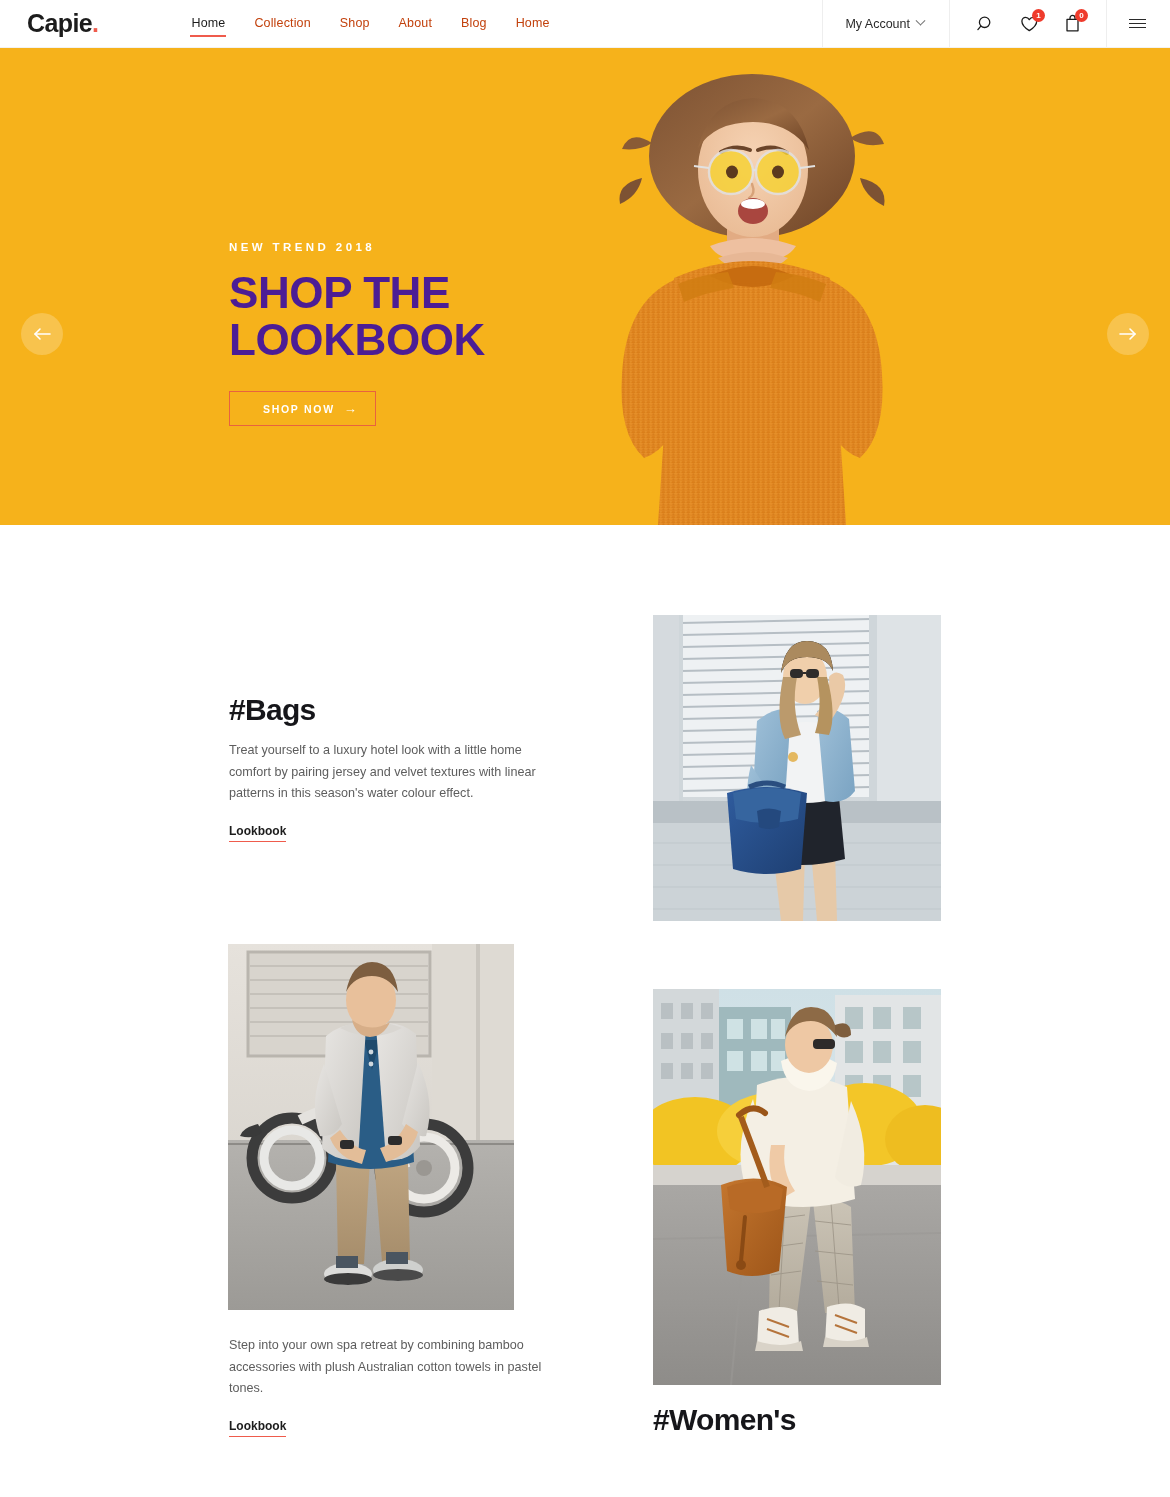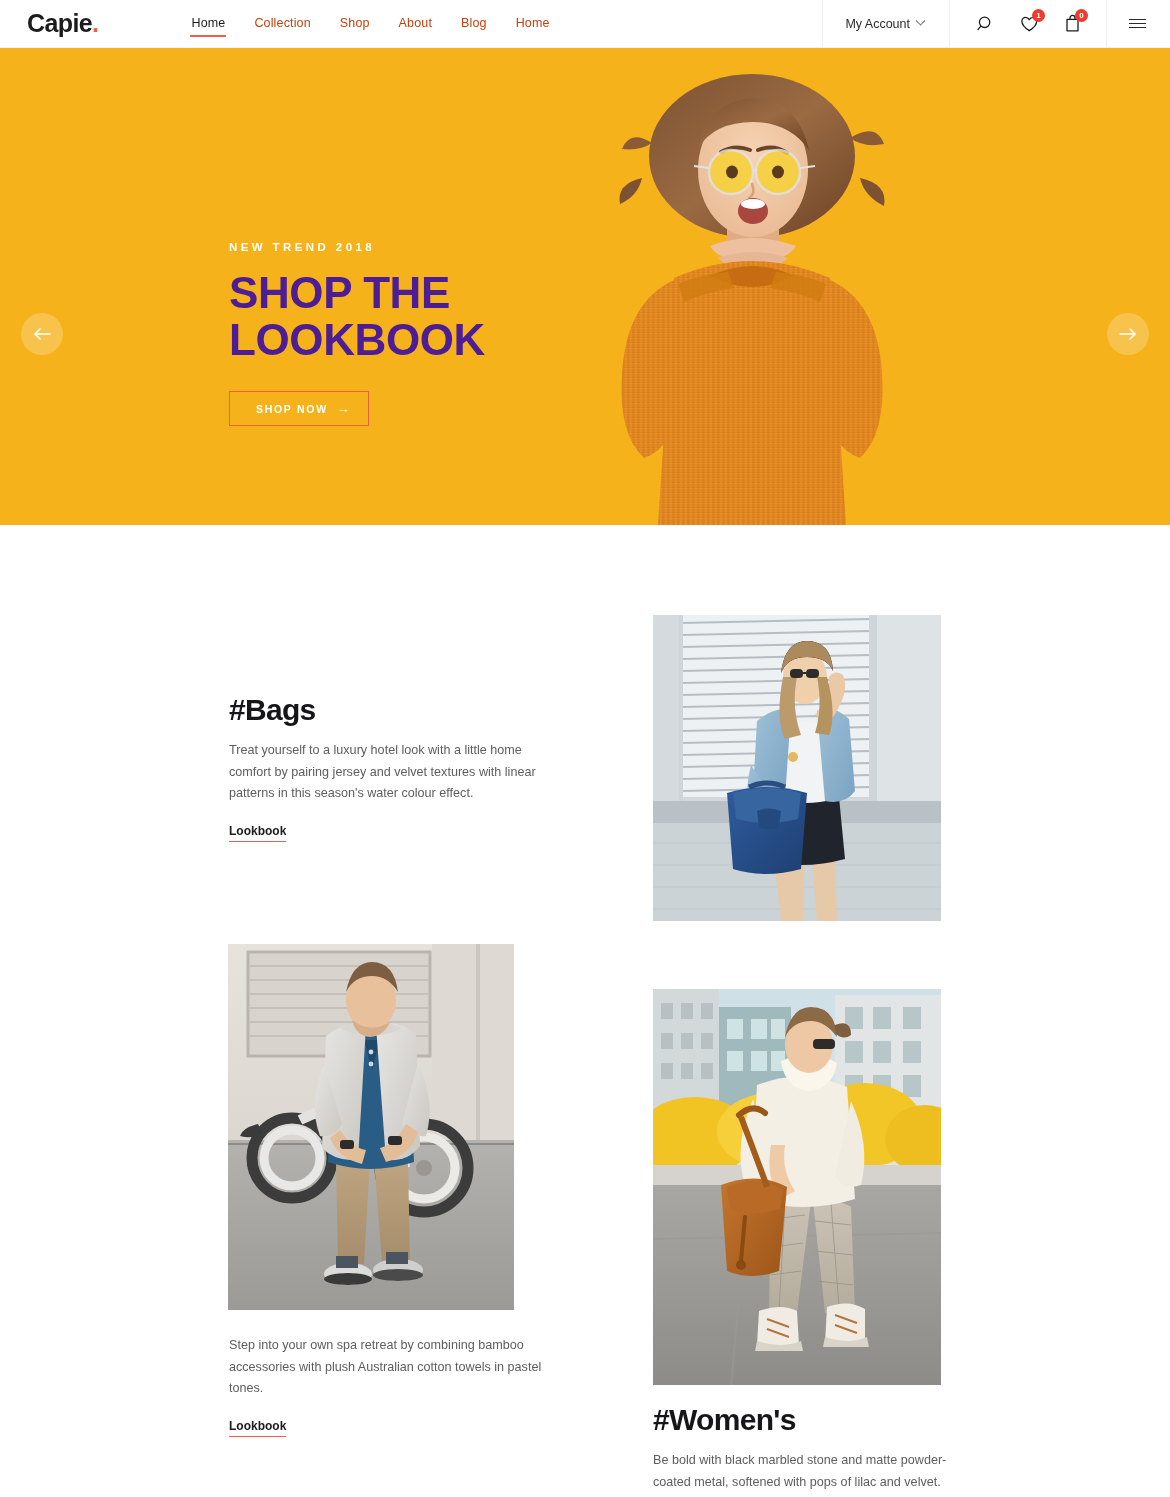--- a/index.html
+++ b/index.html
@@ -168,21 +168,21 @@
   }
   .shop-btn {
     display: inline-flex;
     align-items: center;
     gap: 9px;
     border: 1.6px solid #e8623f;
     color: #ffffff;
     font-size: 10.5px;
     font-weight: 700;
     letter-spacing: 1.7px;
-    padding: 10px 17px 10px 26px;
+    padding: 10px 17px 10px 33px;
     background: transparent;
     cursor: pointer;
     font-family: inherit;
   }
   .shop-btn .arr { font-size: 13px; line-height: 1; }
 
   .hero-nav {
     position: absolute;
     top: 265px;
     width: 42px; height: 42px;
@@ -674,17 +674,16 @@
       <path d="M74 198 q32 -12 56 2 l-3 20 q-26 8 -50 0 z" fill="#b86a26"></path>
       <path d="M88 128 q22 58 26 70" stroke="#a35c1c" stroke-width="6" fill="none"></path>
       <path d="M86 126 q14 -12 26 -2" stroke="#9a5518" stroke-width="6" fill="none" stroke-linecap="round"></path>
       <path d="M92 228 l-4 44" stroke="#8a4a14" stroke-width="4" stroke-linecap="round"></path>
       <circle cx="88" cy="276" r="5" fill="#8a4a14"></circle>
     </svg>
   </div>
 
   <div class="block" style="left:653px; top:878px; width:330px;">
     <div class="cat-title">#Women's</div>
-    <div class="cat-desc">Be bold with black marbled stone and matte powder-coated metal, softened with pops of lilac and velvet.</div>
 
   </div>
 
 </div>
 
 </body></html>

